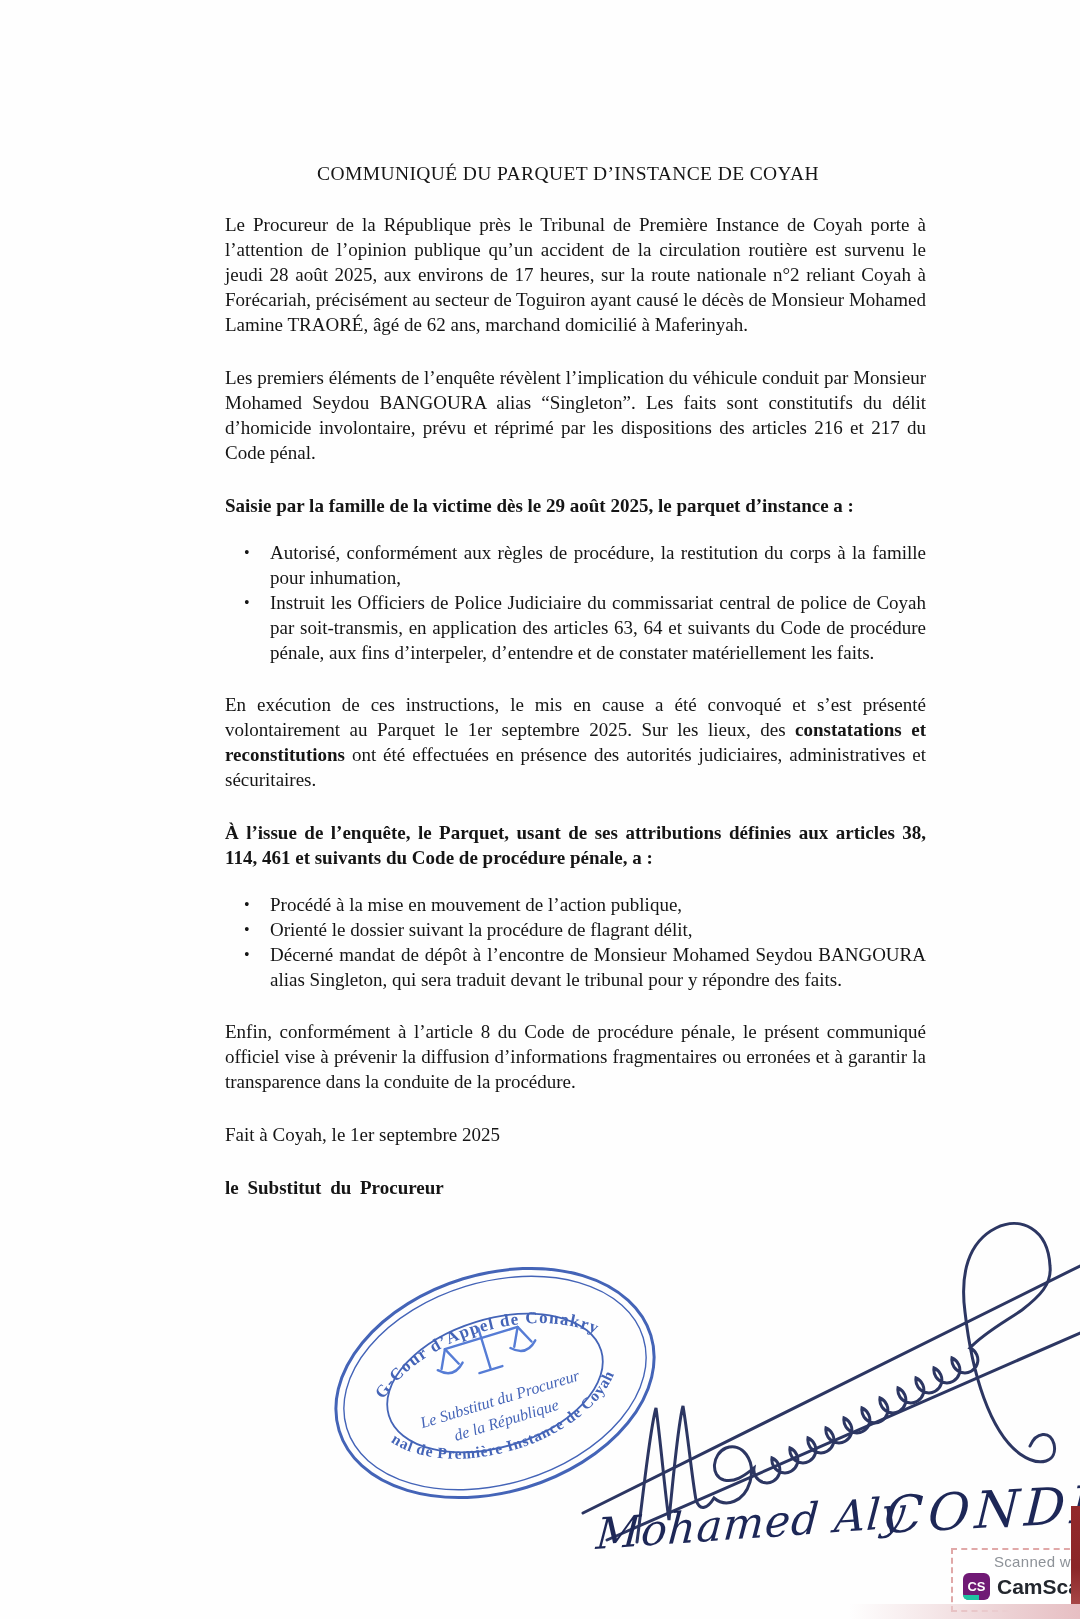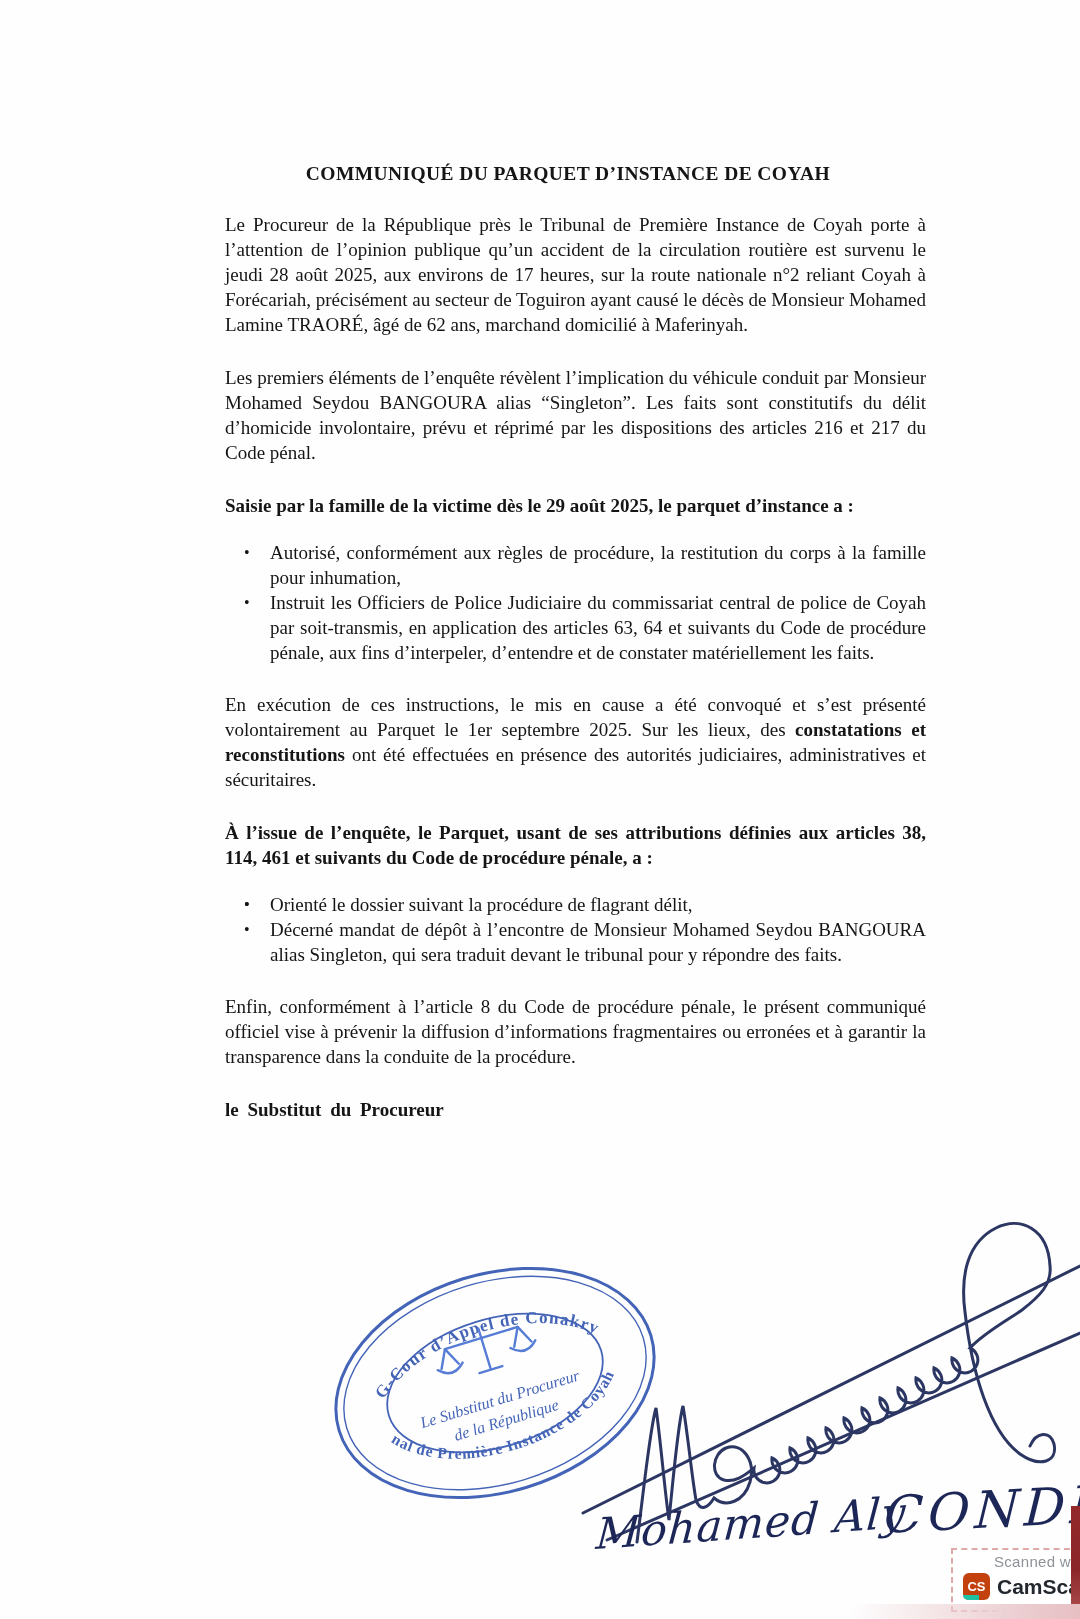--- a/index.html
+++ b/index.html
@@ -3,21 +3,21 @@
 <meta charset="utf-8">
 <style>
   html,body{margin:0;padding:0;background:#e8e8e8;}
   .page{
     position:relative;width:1080px;height:1619px;margin:0 auto;
     background:#fefefe;overflow:hidden;
     font-family:"Liberation Serif","DejaVu Serif",serif;color:#151515;
   }
   .doc{position:absolute;left:210px;top:163px;width:716px;}
   .title{
-    margin:0 0 27px 0;text-align:center;font-size:19.5px;font-weight:700;
+    margin:0 0 27px 0;text-align:center;font-size:19.5px;font-weight:400;
     letter-spacing:.4px;white-space:nowrap;
   }
   .doc p{margin:0 0 28px 15px;font-size:19px;line-height:25px;text-align:justify;}
   .doc p.tight{margin-bottom:22px;font-weight:bold;}
   .bold-inline{font-weight:700;}
   ul.blist{list-style:none;margin:0 0 27px 0;padding:0 0 0 32px;}
   ul.blist li{
     position:relative;padding-left:28px;margin:0;font-size:19px;line-height:25px;
     text-align:justify;
   }
@@ -44,21 +44,21 @@
   }
   
   .badge{
     position:absolute;left:951px;top:1548px;width:160px;height:64px;
     border:2px dashed #e0a8a8;background:#ffffff;box-sizing:border-box;
     padding:3px 0 0 10px;font-family:"Liberation Sans",sans-serif;
   }
   .scanned{color:#8d9298;font-size:15px;padding-left:31px;letter-spacing:.3px;}
   .cs-row{display:flex;align-items:center;gap:7px;margin-top:3px;}
   .cs-icon{
-    position:relative;width:27px;height:27px;border-radius:6px;background:#c2410c;
+    position:relative;width:27px;height:27px;border-radius:6px;background:#701a75;
     color:#fff;font-weight:700;font-size:13px;display:flex;align-items:center;
     justify-content:center;flex:0 0 auto;
   }
   .cs-icon::after{
     content:"";position:absolute;left:0;bottom:0;width:60%;height:5px;
     background:#1fc3a2;border-radius:0 0 0 6px;
   }
   .cs-text{font-weight:700;font-size:21px;color:#23272e;white-space:nowrap;}
   
   .red-strip{
@@ -95,34 +95,36 @@
       </li>
     </ul>
 
     <p><span>En exécution de ces instructions, le mis en cause a été convoqué et s’est présenté volontairement au Parquet le 1er septembre 2025. Sur les lieux, des </span><span class="bold-inline">constatations et reconstitutions</span><span> ont été effectuées en présence des autorités judiciaires, administratives et sécuritaires.</span></p>
 
     <p class="tight">À l’issue de l’enquête, le Parquet, usant de ses attributions définies aux articles 38, 114, 461 et suivants du Code de procédure pénale, a :</p>
 
     <ul class="blist">
       <li>
         <span class="bullet">•</span>
+        <span>Procédé à la mise en mouvement de l’action publique,</span>
       </li>
       <li>
         <span class="bullet">•</span>
         <span>Orienté le dossier suivant la procédure de flagrant délit,</span>
       </li>
       <li>
         <span class="bullet">•</span>
         <span>Décerné mandat de dépôt à l’encontre de Monsieur Mohamed Seydou BANGOURA alias Singleton, qui sera traduit devant le tribunal pour y répondre des faits.</span>
       </li>
     </ul>
 
 
     <p>Enfin, conformément à l’article 8 du Code de procédure pénale, le présent communiqué officiel vise à prévenir la diffusion d’informations fragmentaires ou erronées et à garantir la transparence dans la conduite de la procédure.</p>
 
+    <p class="date-line">Fait à Coyah, le 1er septembre 2025</p>
     <p class="sig-label-2">le Substitut du Procureur</p>
   </div>
 
   <svg class="stamp" viewBox="0 0 336 230">
     <ellipse cx="168" cy="115" rx="163" ry="109" fill="none" stroke="#2b4fae" stroke-width="3"></ellipse>
     <ellipse cx="168" cy="115" rx="155" ry="101" fill="none" stroke="#2b4fae" stroke-width="1.4"></ellipse>
     <ellipse cx="168" cy="115" rx="111" ry="64" fill="none" stroke="#2b4fae" stroke-width="1.8"></ellipse>
     <defs>
       <path id="stampTopArc" d="M 33 136 A 136 84 0 0 1 303 136"></path>
       <path id="stampBottomArc" d="M 40 118 A 129 76 0 0 0 296 118"></path>

